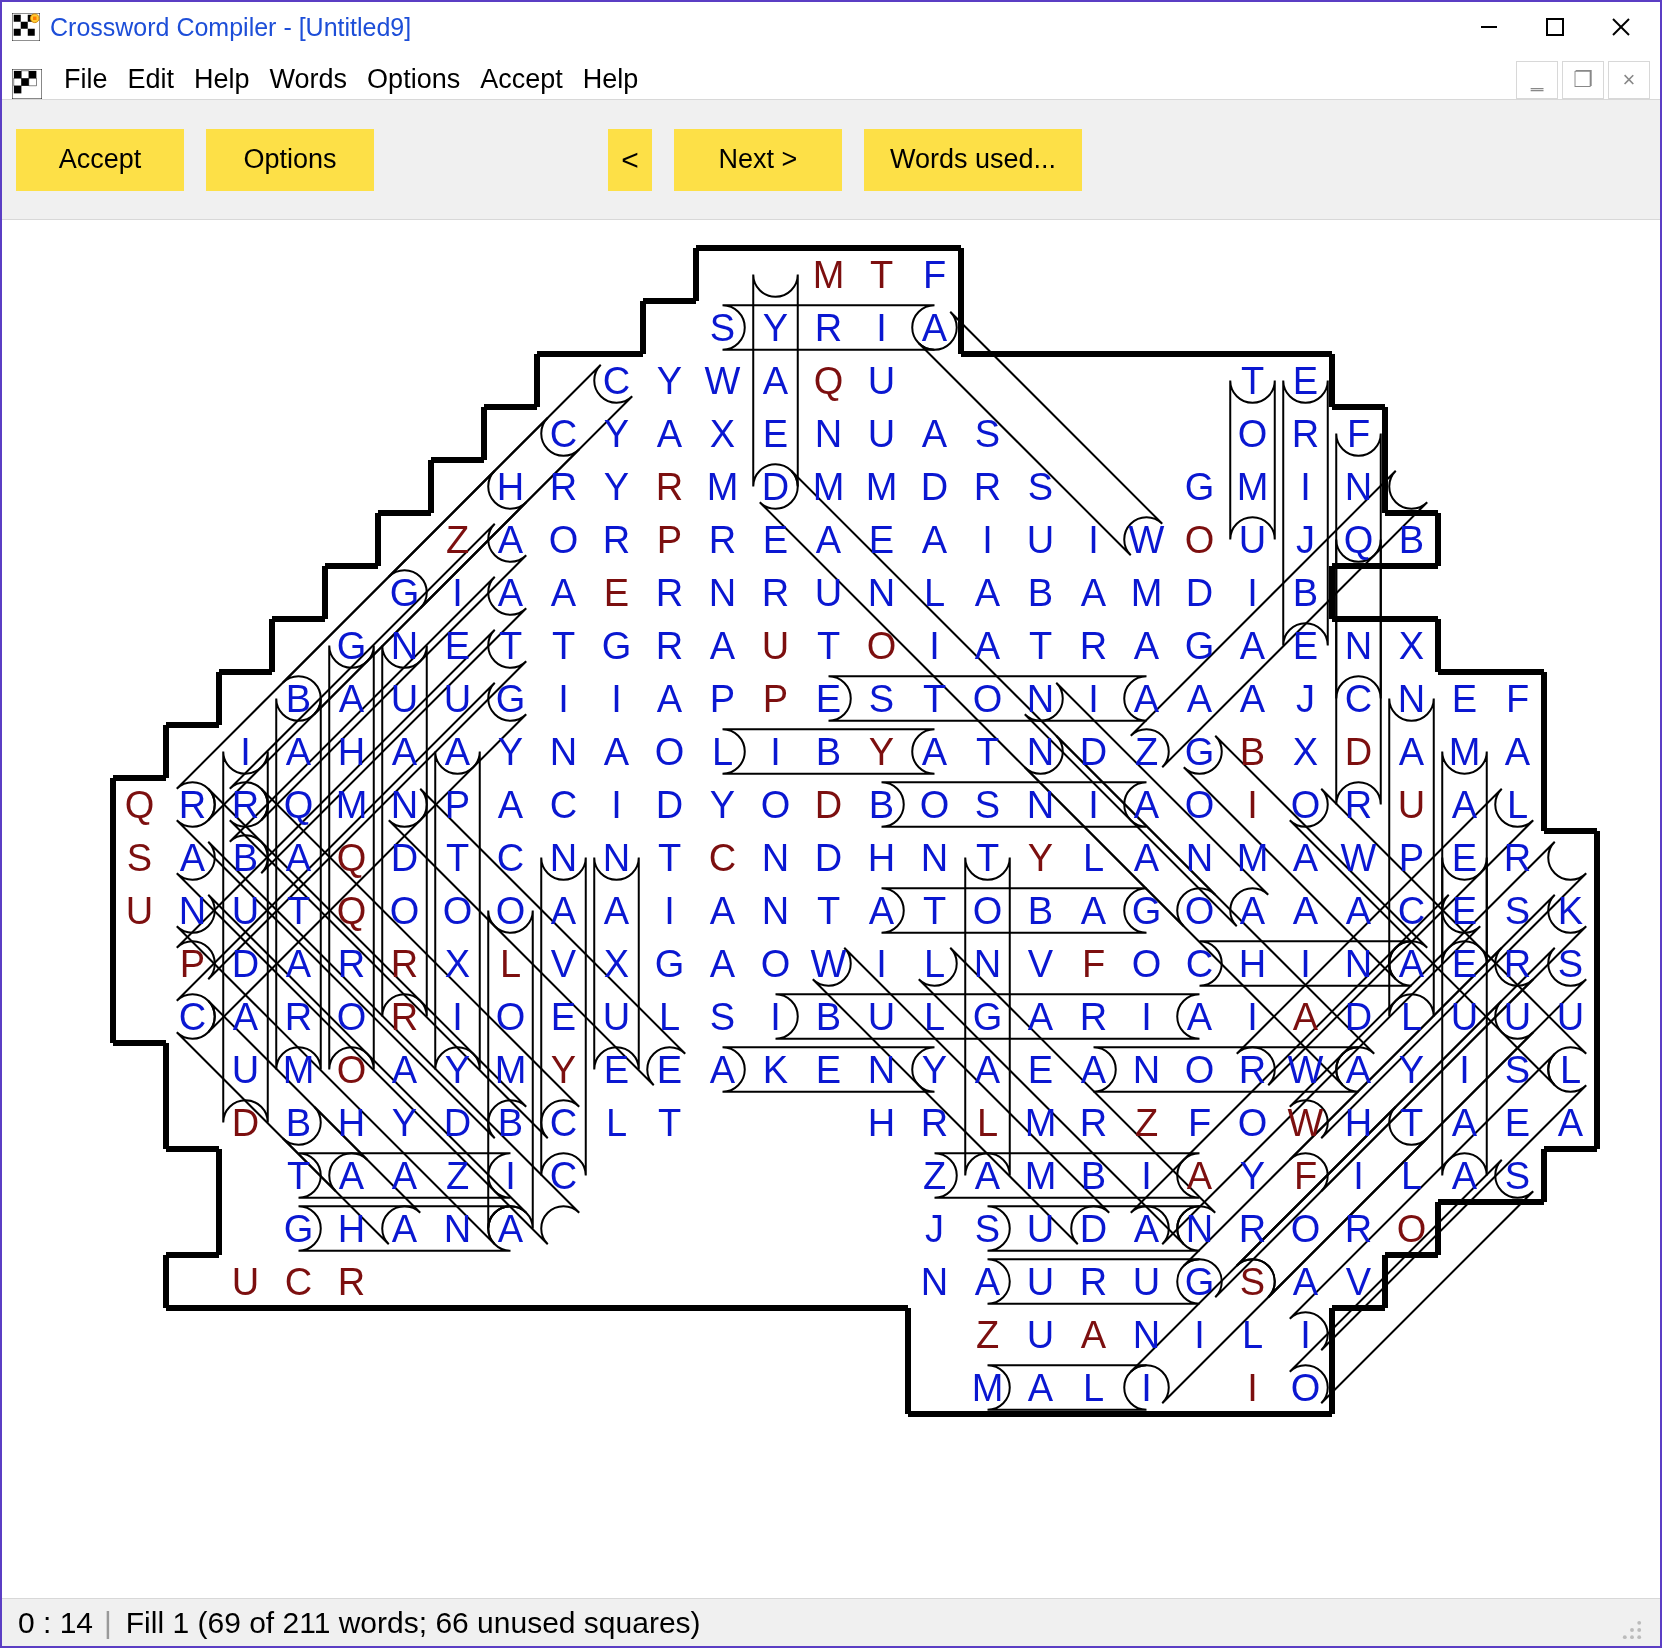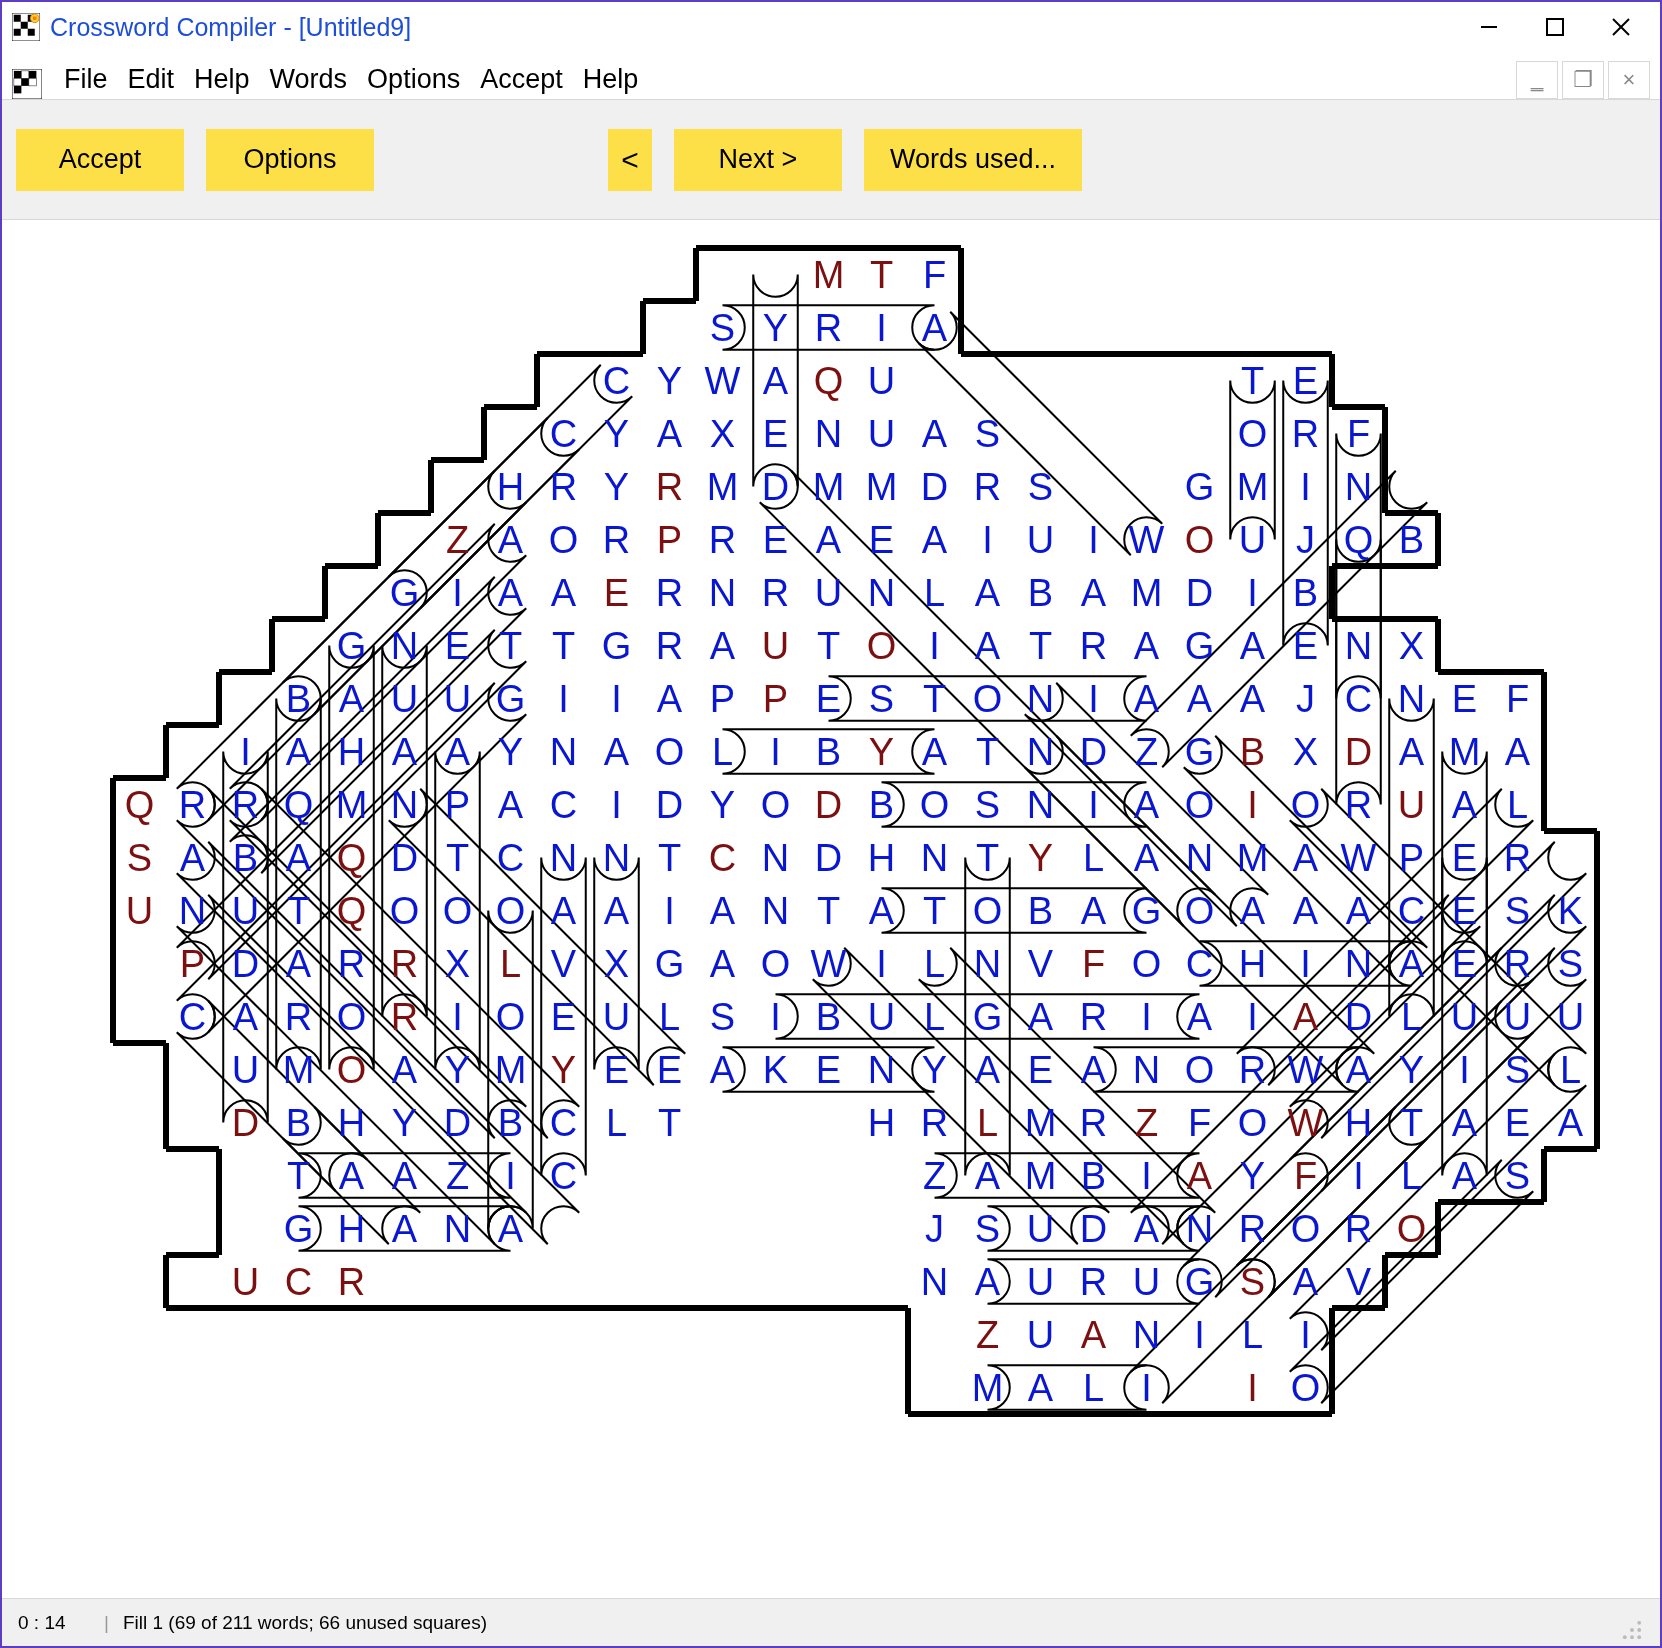--- a/index.html
+++ b/index.html
@@ -110,21 +110,21 @@
     fill: none;
     stroke: #000;
     stroke-width: 2;
   }
   
   .statusbar {
     height: 48px;
     background: #f0f0f0;
     display: flex;
     align-items: center;
-    font-size: 19px;
+    font-size: 30px;
     color: #000;
     border-top: 1px solid #d8d8d8;
     padding: 0 16px;
   }
   .statusbar .time { width: 86px; }
   .statusbar .sep { color: #999; margin-right: 14px; }
   .resize-grip {
     margin-left: auto;
     width: 24px; height: 24px;
     align-self: flex-end;

